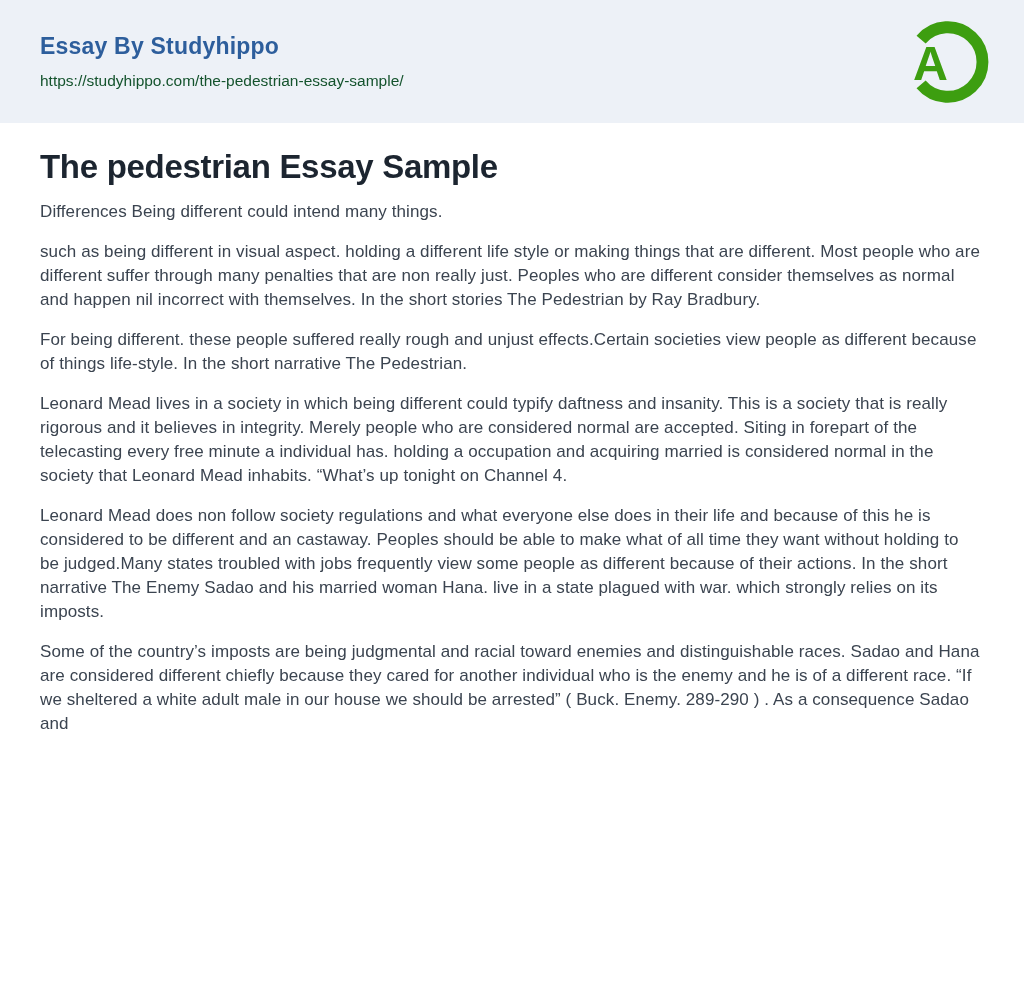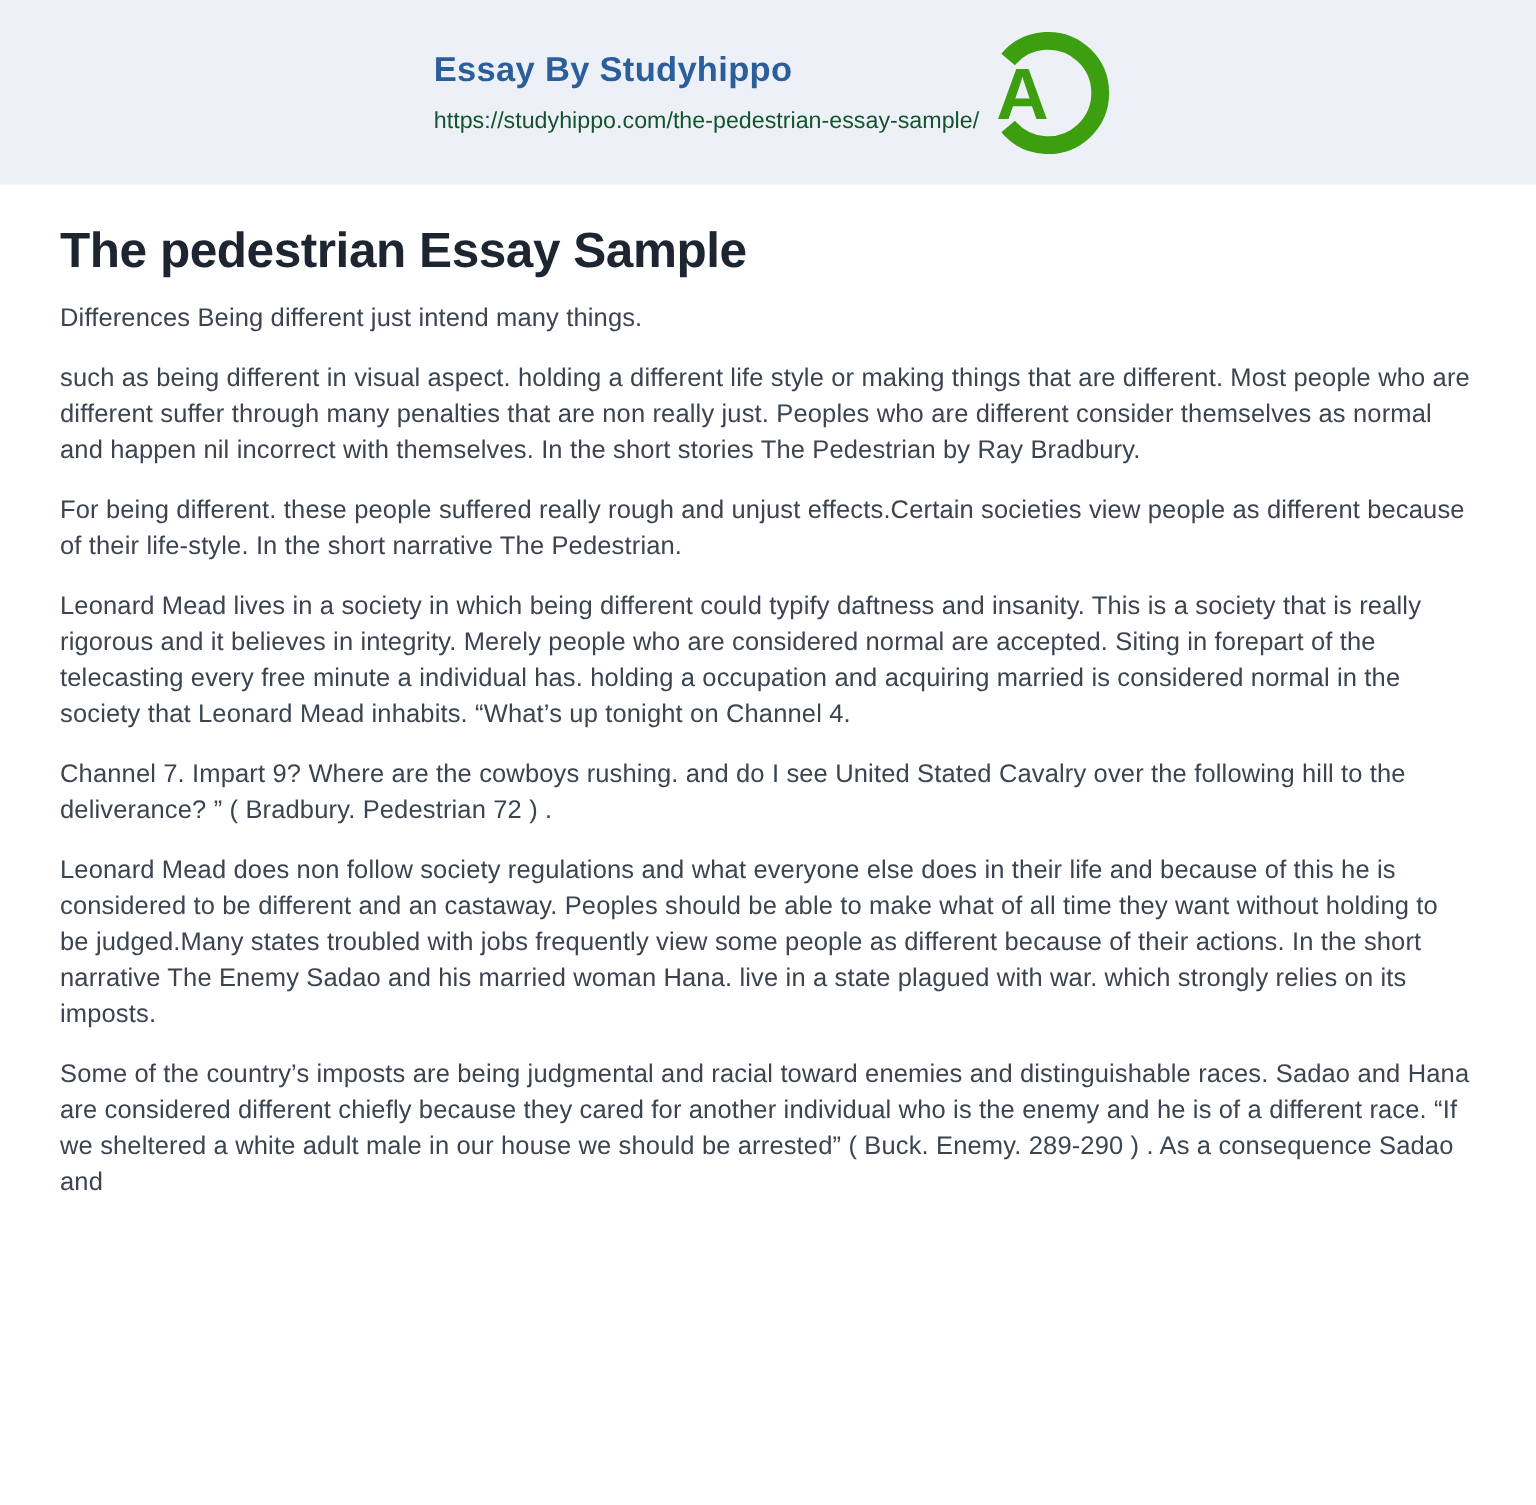--- a/index.html
+++ b/index.html
@@ -15,21 +15,21 @@
     background: #ffffff;
     overflow: hidden;
   }
   
   .header {
     width: 100%;
     height: 123px;
     background: #edf1f7;
     display: flex;
     align-items: center;
-    justify-content: center;
+    justify-content: space-between;
     padding: 0 34px 0 40px;
   }
   .header-text { display: flex; flex-direction: column; gap: 15px; }
   .site-title {
     color: #2d5e9c;
     font-size: 23px;
     font-weight: 700;
     letter-spacing: 0.2px;
     line-height: 1;
   }
@@ -77,23 +77,22 @@
         <path d="M 21.7 24.6 A 39.5 39.5 0 1 1 21.7 75.4" fill="none" stroke="#3d9e10" stroke-width="13.5" stroke-linecap="butt"></path>
         <text x="32.5" y="70" font-size="55" font-weight="700" text-anchor="middle" fill="#3d9e10" font-family="Liberation Sans, sans-serif">A</text>
       </svg>
     </div>
   </div>
 
   <div class="main">
     <h1 class="essay-title">The pedestrian Essay Sample</h1>
 
     <div class="essay-body">
-      <p>Differences Being different just intend many things.</p>
+      <p>Differences Being different could intend many things.</p>
       <p>such as being different in visual aspect. holding a different life style or making things that are different. Most people who are different suffer through many penalties that are non really just. Peoples who are different consider themselves as normal and happen nil incorrect with themselves. In the short stories The Pedestrian by Ray Bradbury.</p>
-      <p>For being different. these people suffered really rough and unjust effects.Certain societies view people as different because of their life-style. In the short narrative The Pedestrian.</p>
+      <p>For being different. these people suffered really rough and unjust effects.Certain societies view people as different because of things life-style. In the short narrative The Pedestrian.</p>
       <p>Leonard Mead lives in a society in which being different could typify daftness and insanity. This is a society that is really rigorous and it believes in integrity. Merely people who are considered normal are accepted. Siting in forepart of the telecasting every free minute a individual has. holding a occupation and acquiring married is considered normal in the society that Leonard Mead inhabits. “What’s up tonight on Channel 4.</p>
-      <p>Channel 7. Impart 9? Where are the cowboys rushing. and do I see United Stated Cavalry over the following hill to the deliverance? ” ( Bradbury. Pedestrian 72 ) .</p>
       <p>Leonard Mead does non follow society regulations and what everyone else does in their life and because of this he is considered to be different and an castaway. Peoples should be able to make what of all time they want without holding to be judged.Many states troubled with jobs frequently view some people as different because of their actions. In the short narrative The Enemy Sadao and his married woman Hana. live in a state plagued with war. which strongly relies on its imposts.</p>
       <p>Some of the country’s imposts are being judgmental and racial toward enemies and distinguishable races. Sadao and Hana are considered different chiefly because they cared for another individual who is the enemy and he is of a different race. “If we sheltered a white adult male in our house we should be arrested” ( Buck. Enemy. 289-290 ) . As a consequence Sadao and</p>
     </div>
   </div>
 
 </div>
 
 </body></html>

